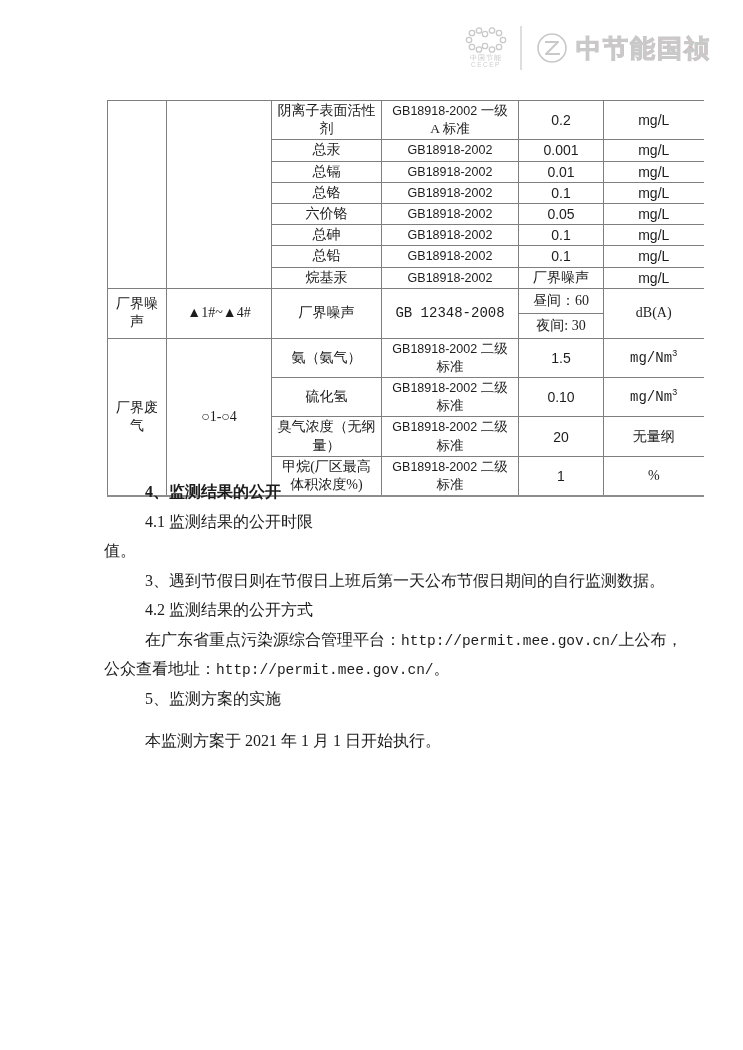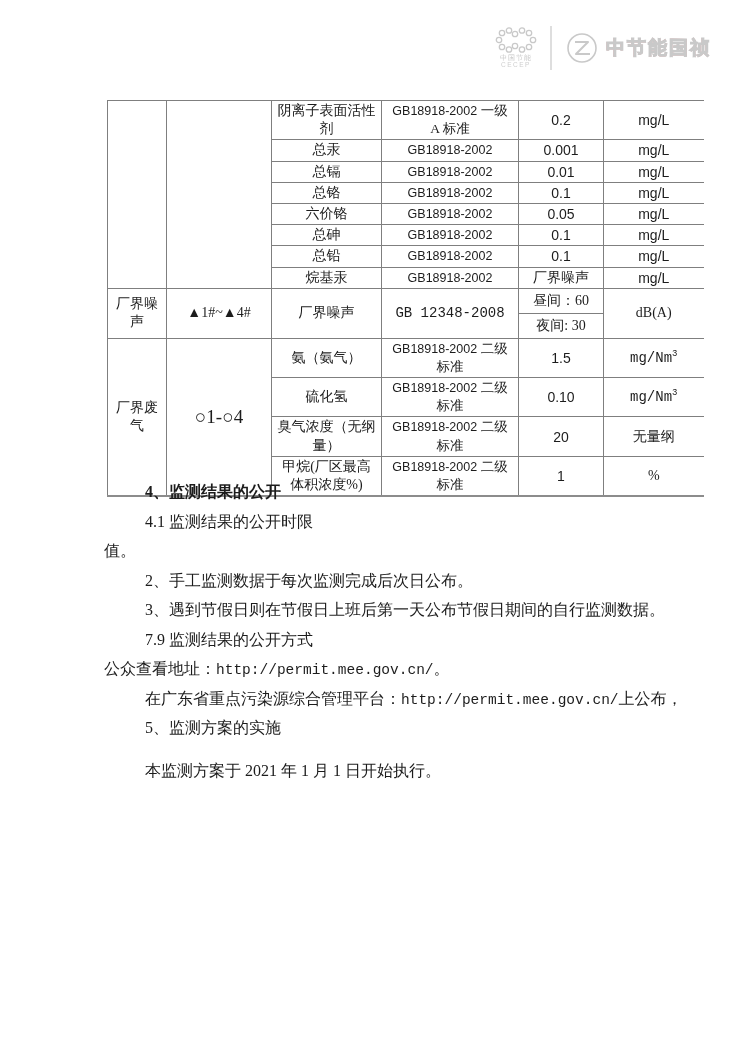--- a/index.html
+++ b/index.html
@@ -9,21 +9,21 @@
   }
 
   
   .logo-bar{position:absolute;top:26px;right:32px;display:flex;align-items:center;gap:12px;}
   .logo-left{display:flex;flex-direction:column;align-items:center;line-height:1;}
   .logo-left .t1{font-size:7px;color:#c6c6c6;font-family:"Liberation Sans",sans-serif;margin-top:1px;letter-spacing:1px;}
   .logo-left .t2{font-size:6.5px;color:#cfcfcf;font-family:"Liberation Sans",sans-serif;letter-spacing:1.5px;margin-top:1px;}
   .logo-sep{width:2px;height:44px;background:#dedede;}
   .logo-right{display:flex;align-items:center;gap:6px;}
   .logo-right .big{
-    font-size:19px;font-weight:700;letter-spacing:2px;
+    font-size:25px;font-weight:700;letter-spacing:2px;
     color:#ef4444;-webkit-text-stroke:1px #c9c9c9;
     font-family:"Liberation Sans",sans-serif;
   }
 
   
   table.mon{
     position:absolute;left:107px;top:100px;width:596px;
     border-collapse:collapse;table-layout:fixed;
     border-top:1.5px solid #7f7f7f;border-bottom:2.5px solid #8c8c8c;
   }
@@ -151,21 +151,21 @@
       <td rowspan="2" class="mono">GB 12348-2008</td>
       <td class="ser">昼间：60</td>
       <td rowspan="2" class="ser no-r">dB(A)</td>
     </tr>
     <tr style="height:25px">
       <td class="ser">夜间: 30</td>
     </tr>
 
     <tr style="height:38px">
       <td rowspan="4">厂界废气</td>
-      <td rowspan="4" class="ser" style="font-size:19px">○1-○4</td>
+      <td rowspan="4" class="ser" style="font-size:14px">○1-○4</td>
       <td>氨（氨气）</td>
       <td><span class="code">GB18918-2002</span> <span class="cn-sm">二级标准</span></td>
       <td class="num">1.5</td>
       <td class="mono no-r"><span>mg/Nm</span><span class="sup">3</span></td>
     </tr>
     <tr style="height:38px">
       <td>硫化氢</td>
       <td><span class="code">GB18918-2002</span> <span class="cn-sm">二级标准</span></td>
       <td class="num">0.10</td>
       <td class="mono no-r"><span>mg/Nm</span><span class="sup">3</span></td>
@@ -182,24 +182,23 @@
       <td class="num">1</td>
       <td class="ser no-r">%</td>
     </tr>
   </tbody>
 </table>
 
 <div class="bodytext">
   <div class="line ind bold">4、监测结果的公开</div>
   <div class="line ind">4.1 监测结果的公开时限</div>
   <div class="line">值。</div>
-  <div class="line ind">2、手工监测数据于每次监测完成后次日公布。</div>
   <div class="line ind">3、遇到节假日则在节假日上班后第一天公布节假日期间的自行监测数据。</div>
-  <div class="line ind">7.9 监测结果的公开方式</div>
+  <div class="line ind">4.2 监测结果的公开方式</div>
+  <div class="line ind">
+    <span>在广东省重点污染源综合管理平台：</span><span class="url">http://permit.mee.gov.cn/</span><span>上公布，</span>
+  </div>
   <div class="line">
     <span>公众查看地址：</span><span class="url">http://permit.mee.gov.cn/</span><span>。</span>
-  </div>
-  <div class="line ind">
-    <span>在广东省重点污染源综合管理平台：</span><span class="url">http://permit.mee.gov.cn/</span><span>上公布，</span>
   </div>
   <div class="line ind">5、监测方案的实施</div>
   <div class="line ind gap">本监测方案于 2021 年 1 月 1 日开始执行。</div>
 </div>
 
 </body></html>

